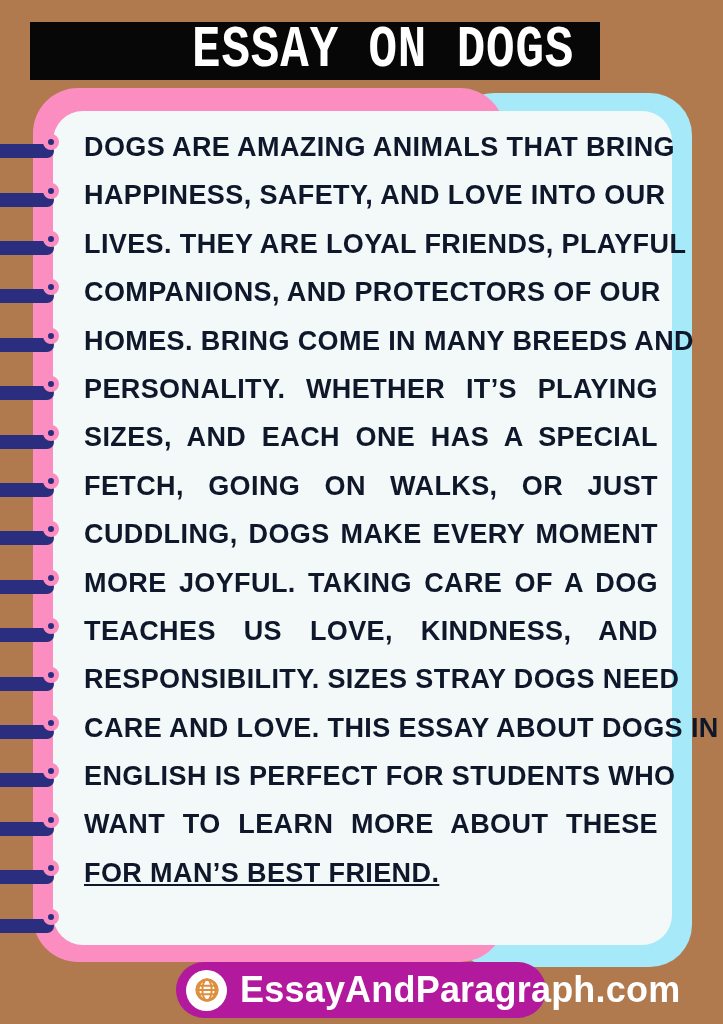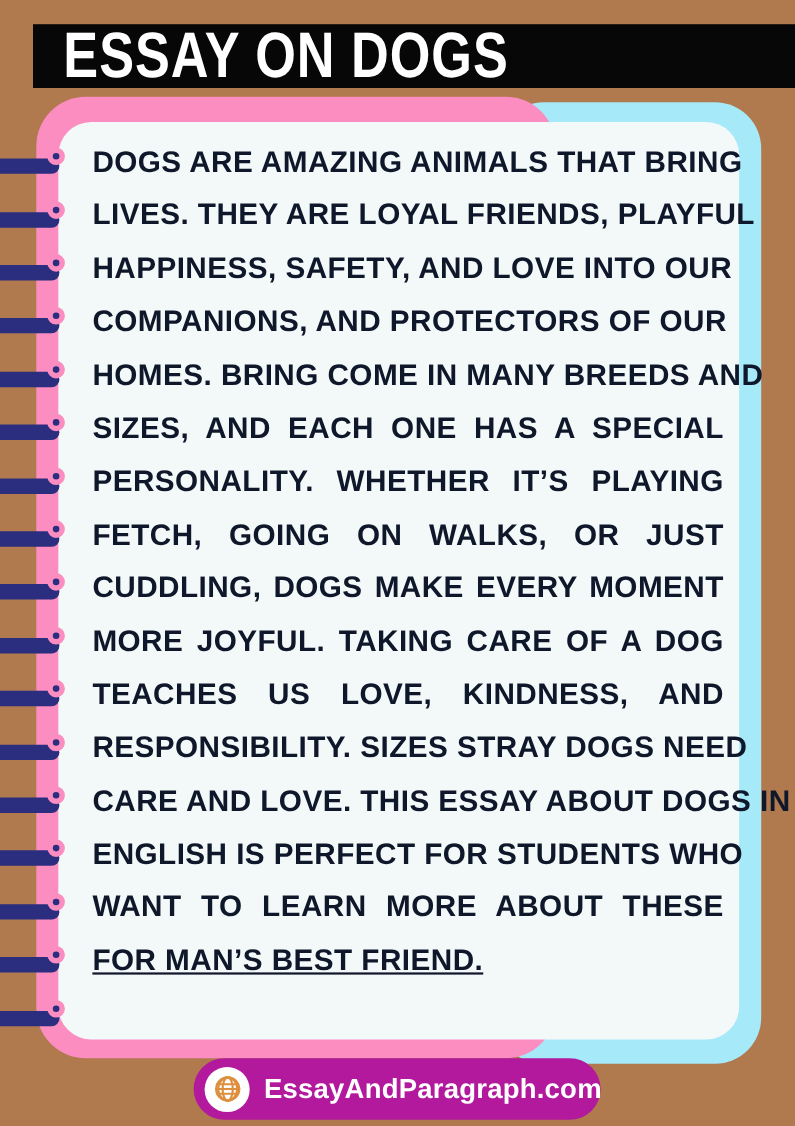--- a/index.html
+++ b/index.html
@@ -6,22 +6,22 @@
   html,body { width:723px; height:1024px; }
   body { font-family:"Liberation Sans", sans-serif; overflow:hidden; }
 
   .canvas {
     position:relative; width:723px; height:1024px;
     background:#b1794e; overflow:hidden;
   }
 
   
   .header-band {
-    position:absolute; left:30px; top:22px; width:694px; height:58px;
-    background:#070707; display:flex; align-items:center; justify-content:flex-start;
+    position:absolute; left:30px; top:22px; width:570px; height:58px;
+    background:#070707; display:flex; align-items:center; justify-content:flex-end;font-family:Liberation Mono, monospace;
   }
   .header-band .title {
     color:#ffffff; font-weight:bold; font-size:54px; line-height:1;
     letter-spacing:1px; white-space:nowrap;
     transform:scale(0.88,1.08); transform-origin:center center;
   }
 
   
   .card-blue {
     position:absolute; left:452px; top:93px; width:240px; height:874px;
@@ -64,21 +64,21 @@
     position:absolute; left:176px; top:962px; width:370px; height:56px;
     background:#b2199c; border-radius:28px;
     display:flex; align-items:center; gap:13px; padding-left:10px;
     cursor:pointer;
   }
   .globe {
     width:41px; height:41px; border-radius:50%; background:#ffffff;
     display:flex; align-items:center; justify-content:center; flex:0 0 auto;
   }
   .footer-pill .site {
-    color:#ffffff; font-weight:bold; font-size:25px; letter-spacing:0.2px;
+    color:#ffffff; font-weight:bold; font-size:36px; letter-spacing:0.2px;
     white-space:nowrap;
   }
 </style>
 </head>
 <body>
 
 <div class="canvas">
 
   <div class="header-band">
     <span class="title">ESSAY ON DOGS</span>
@@ -154,26 +154,26 @@
         <div class="ring-dot"></div>
       </div>
       <div class="ring" style="top: 908.6px;">
         <div class="ring-bar"></div>
         <div class="ring-dot"></div>
       </div>
     </div>
 
   <div class="essay" id="essay">
       <div class="essay-line">DOGS ARE AMAZING ANIMALS THAT BRING</div>
+      <div class="essay-line">HAPPINESS, SAFETY, AND LOVE INTO OUR</div>
       <div class="essay-line">LIVES. THEY ARE LOYAL FRIENDS, PLAYFUL</div>
-      <div class="essay-line">HAPPINESS, SAFETY, AND LOVE INTO OUR</div>
       <div class="essay-line">COMPANIONS, AND PROTECTORS OF OUR</div>
       <div class="essay-line">HOMES. BRING COME IN MANY BREEDS AND</div>
+      <div class="essay-line">PERSONALITY. WHETHER IT’S PLAYING</div>
       <div class="essay-line">SIZES, AND EACH ONE HAS A SPECIAL</div>
-      <div class="essay-line">PERSONALITY. WHETHER IT’S PLAYING</div>
       <div class="essay-line">FETCH, GOING ON WALKS, OR JUST</div>
       <div class="essay-line">CUDDLING, DOGS MAKE EVERY MOMENT</div>
       <div class="essay-line">MORE JOYFUL. TAKING CARE OF A DOG</div>
       <div class="essay-line">TEACHES US LOVE, KINDNESS, AND</div>
       <div class="essay-line">RESPONSIBILITY. SIZES STRAY DOGS NEED</div>
       <div class="essay-line">CARE AND LOVE. THIS ESSAY ABOUT DOGS IN</div>
       <div class="essay-line">ENGLISH IS PERFECT FOR STUDENTS WHO</div>
       <div class="essay-line">WANT TO LEARN MORE ABOUT THESE</div>
       <div class="essay-line last">FOR MAN’S BEST FRIEND.</div>
     </div>

